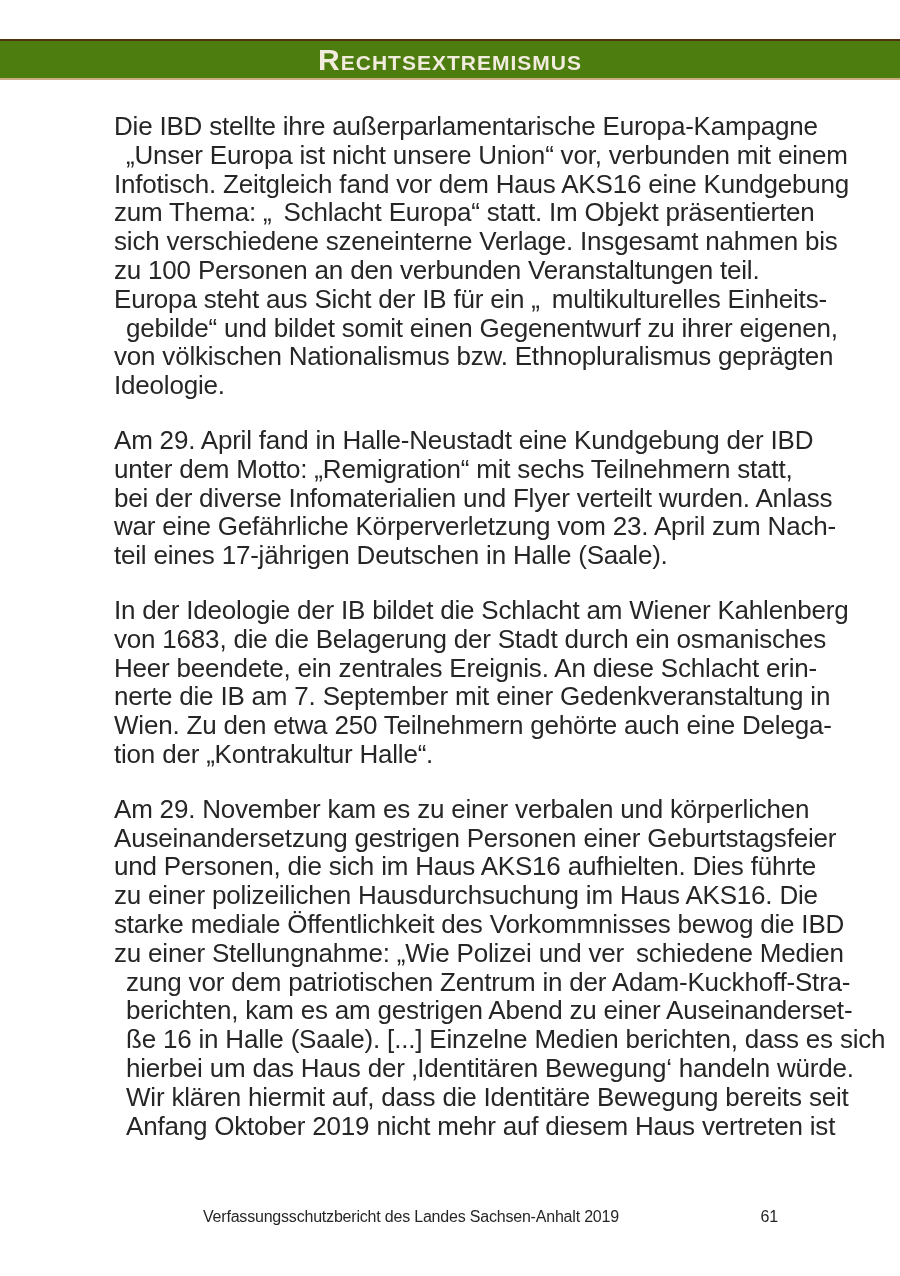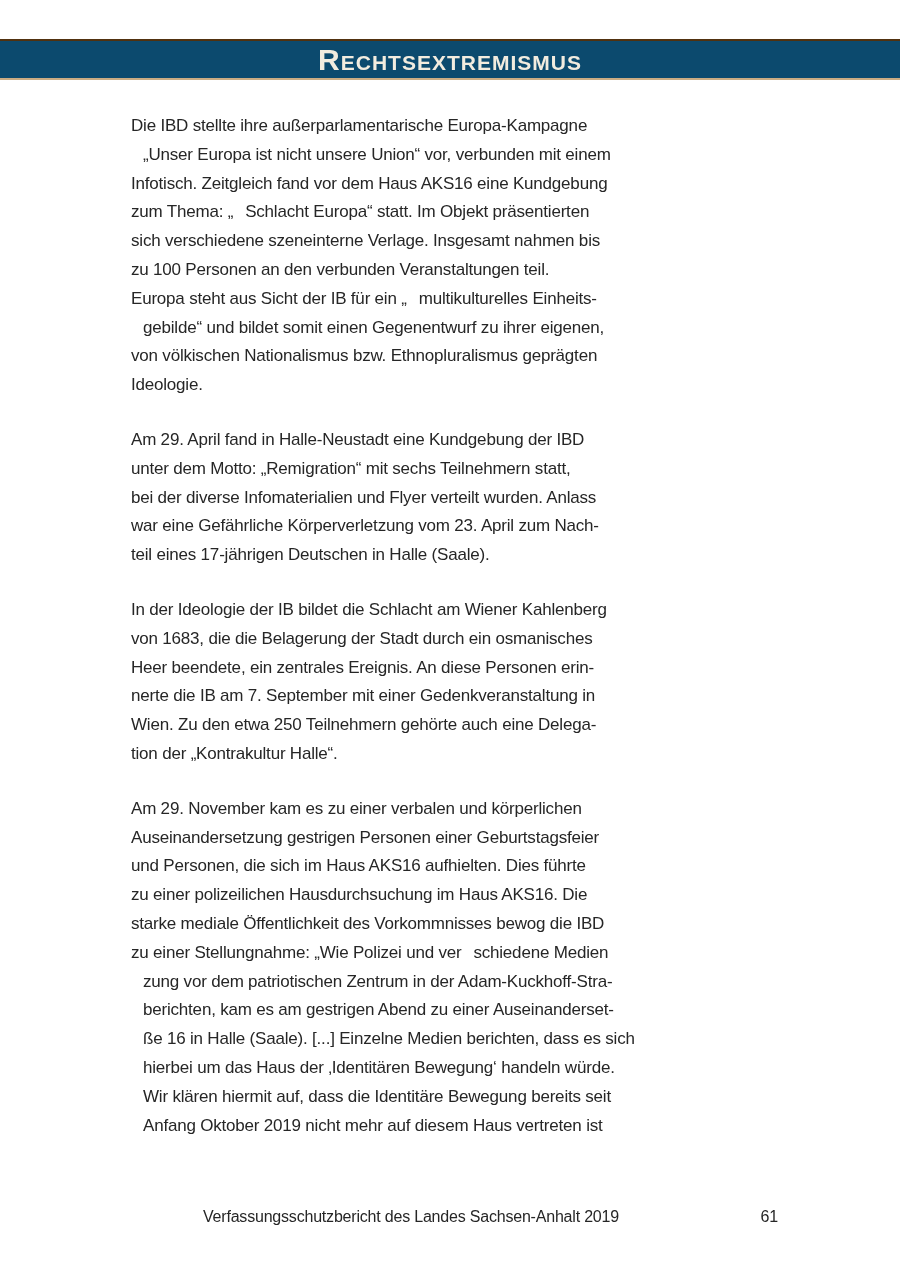--- a/index.html
+++ b/index.html
@@ -15,43 +15,43 @@
     overflow: hidden;
     font-family: "Liberation Sans", sans-serif;
     color: #262626;
   }
   .titlebar {
     position: absolute;
     top: 39px;
     left: 0;
     right: 0;
     height: 37px;
-    background: #0c4a6e;
+    background: #4d7c0f;
     border-top: 2px solid #51310f;
     border-bottom: 2px solid #cbac83;
     display: flex;
     align-items: center;
     justify-content: center;
   }
   .titlebar h1 {
     margin: 0;
     padding: 0;
     font-size: 30px;
     line-height: 1;
     font-weight: 600;
     font-variant: small-caps;
     letter-spacing: 1px;
     color: #f2ecdf;
   }
   .content {
     position: absolute;
-    left: 131px;
+    left: 114px;
     top: 112px;
     width: 668px;
-    font-size: 17px;
+    font-size: 26px;
     line-height: 28.8px;
     letter-spacing: -0.2px;
   }
   .para {
     margin: 0 0 26px 0;
   }
   .line {
     white-space: pre;
   }
   .it {
@@ -94,21 +94,21 @@
       <div class="para">
         <div class="line"><span>Am 29. April fand in Halle-Neustadt eine Kundgebung der IBD</span></div>
         <div class="line"><span>unter dem Motto: „Remigration“ mit sechs Teilnehmern statt,</span></div>
         <div class="line"><span>bei der diverse Infomaterialien und Flyer verteilt wurden. Anlass</span></div>
         <div class="line"><span>war eine Gefährliche Körperverletzung vom 23. April zum Nach-</span></div>
         <div class="line"><span>teil eines 17-jährigen Deutschen in Halle (Saale).</span></div>
       </div>
       <div class="para">
         <div class="line"><span>In der Ideologie der IB bildet die Schlacht am Wiener Kahlenberg</span></div>
         <div class="line"><span>von 1683, die die Belagerung der Stadt durch ein osmanisches</span></div>
-        <div class="line"><span>Heer beendete, ein zentrales Ereignis. An diese Personen erin-</span></div>
+        <div class="line"><span>Heer beendete, ein zentrales Ereignis. An diese Schlacht erin-</span></div>
         <div class="line"><span>nerte die IB am 7. September mit einer Gedenkveranstaltung in</span></div>
         <div class="line"><span>Wien. Zu den etwa 250 Teilnehmern gehörte auch eine Delega-</span></div>
         <div class="line"><span>tion der „Kontrakultur Halle“.</span></div>
       </div>
       <div class="para">
         <div class="line"><span>Am 29. November kam es zu einer verbalen und körperlichen</span></div>
         <div class="line"><span>Auseinandersetzung gestrigen Personen einer Geburtstagsfeier</span></div>
         <div class="line"><span>und Personen, die sich im Haus AKS16 aufhielten. Dies führte</span></div>
         <div class="line"><span>zu einer polizeilichen Hausdurchsuchung im Haus AKS16. Die</span></div>
         <div class="line"><span>starke mediale Öffentlichkeit des Vorkommnisses bewog die IBD</span></div>

